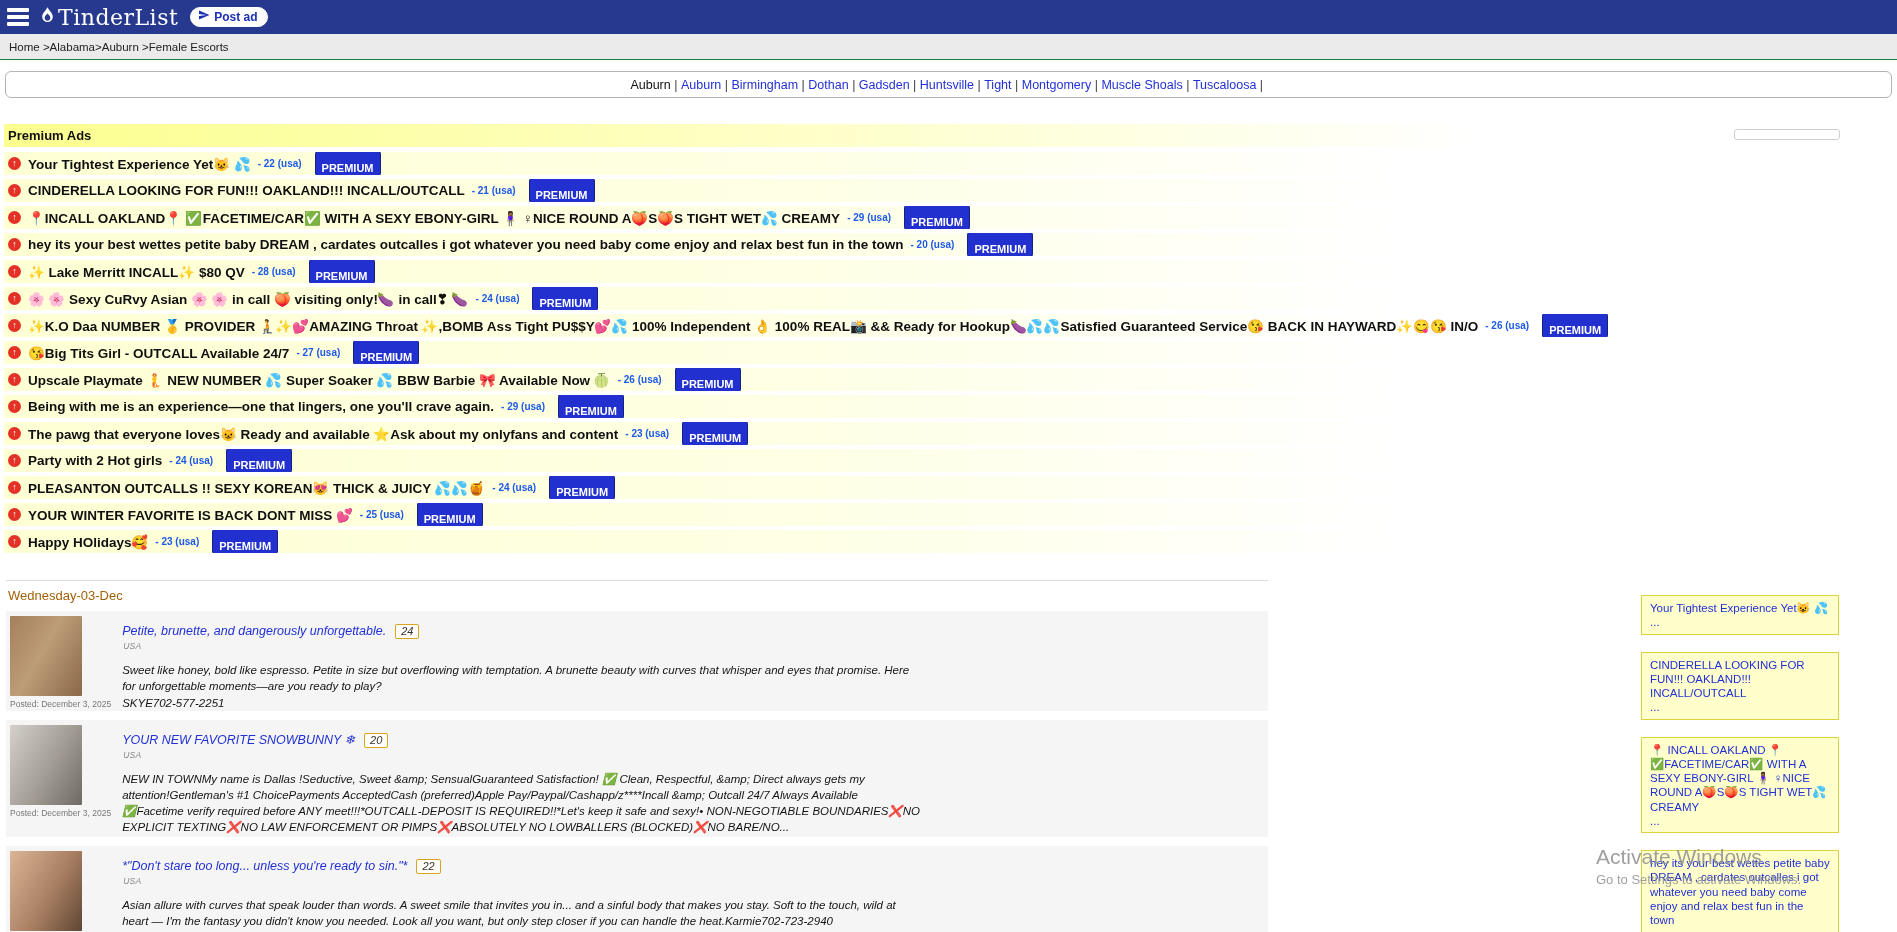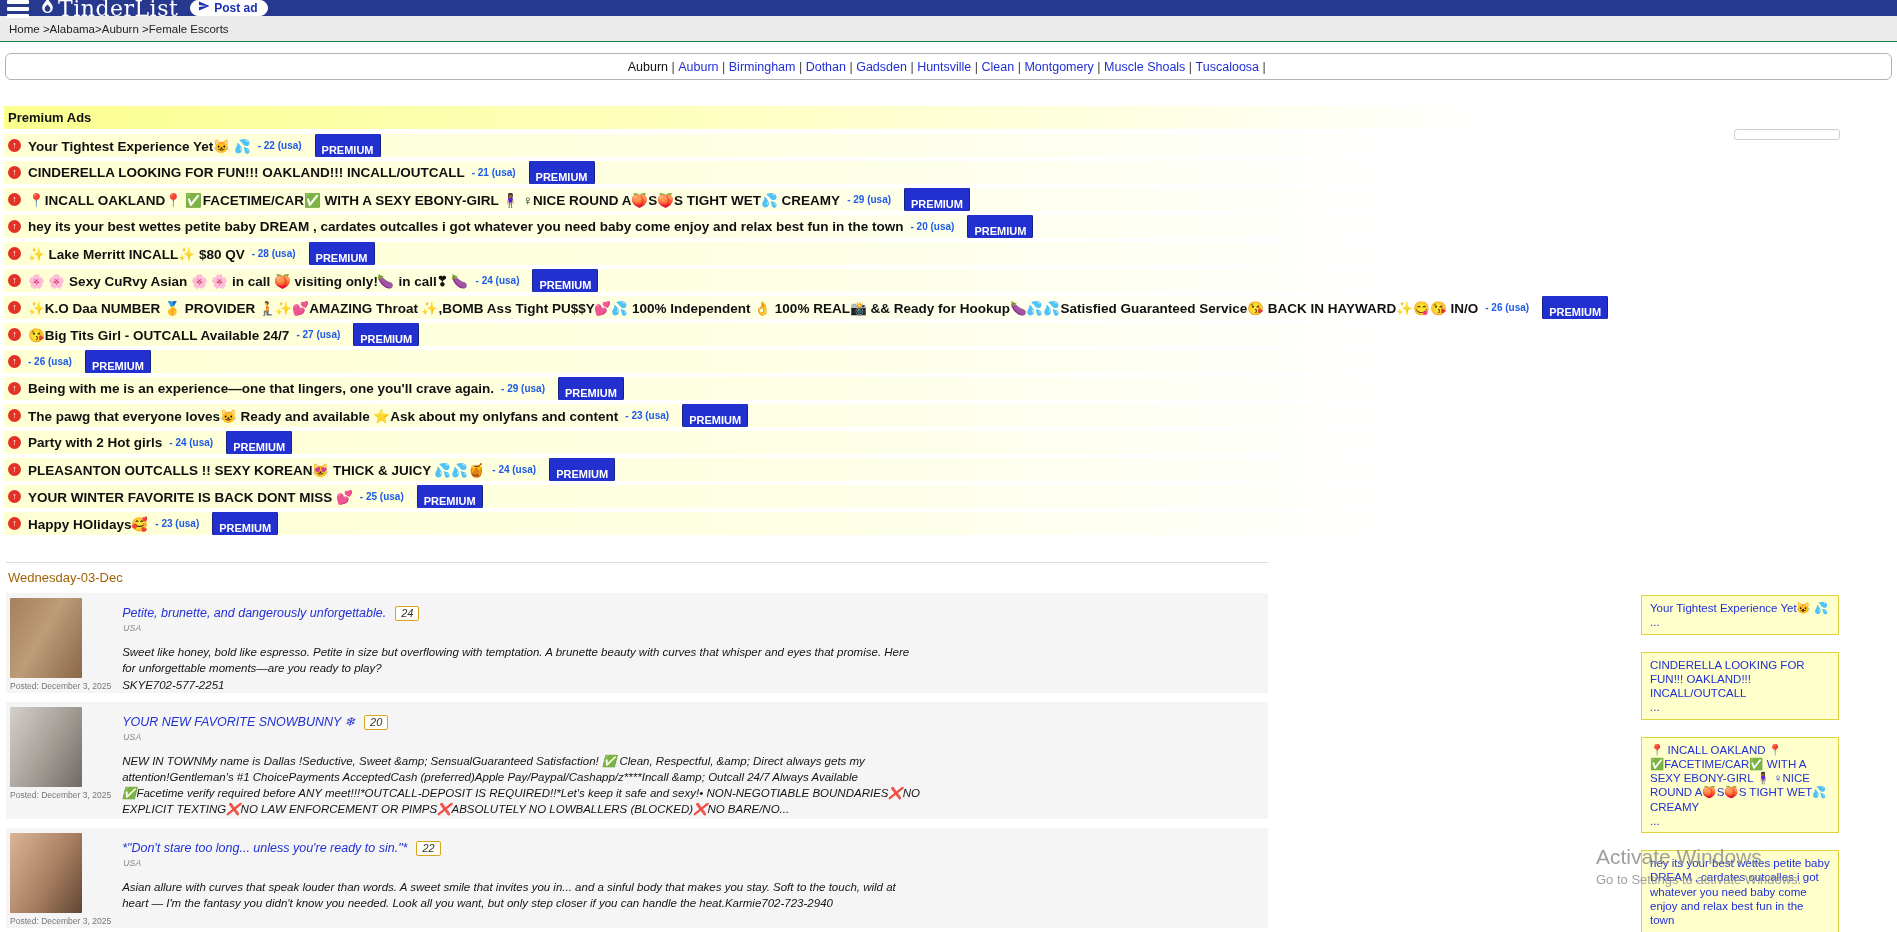--- a/index.html
+++ b/index.html
@@ -1,20 +1,20 @@
 <!DOCTYPE html>
 <html><head>
 <meta charset="utf-8">
 <style>
   * { box-sizing: border-box; margin: 0; padding: 0; }
   html,body { width:1897px; height:932px; overflow:hidden; background:#fff;
     font-family:"Liberation Sans", sans-serif; position:relative; }
 
   
-  .navbar { height:16px; background:#27398e; display:flex; padding:0 7px; }
+  .navbar { height:34px; background:#27398e; display:flex; align-items:center; padding:0 7px; }
   .hamburger { width:22px; height:18px; display:flex; flex-direction:column; justify-content:space-between; cursor:pointer; margin-right:10px; }
   .hamburger div { height:4px; background:#fff; border-radius:1px; }
   .brand { display:flex; align-items:center; color:#fff; font-family:"DejaVu Serif", serif; font-size:22px; letter-spacing:.5px; }
   .brand svg { margin-right:2px; }
   .postad { margin-left:12px; background:#fff; border:1px solid #fff; border-radius:10px; padding:1px 9px 2px 7px;
     color:#1b2fb3; font-weight:bold; font-size:12px; display:flex; align-items:center; gap:4px; cursor:pointer; }
 
   
   .breadcrumb { height:26px; background:#ebebeb; display:flex; align-items:center; padding-left:9px;
     font-size:11.5px; color:#222; border-bottom:1px solid #15803d; }
@@ -115,21 +115,21 @@
   <a>Auburn</a>
     <span class="sep"> | </span>
   <a>Birmingham</a>
     <span class="sep"> | </span>
   <a>Dothan</a>
     <span class="sep"> | </span>
   <a>Gadsden</a>
     <span class="sep"> | </span>
   <a>Huntsville</a>
     <span class="sep"> | </span>
-  <a>Clean</a>
+  <a>Tight</a>
     <span class="sep"> | </span>
   <a>Montgomery</a>
     <span class="sep"> | </span>
   <a>Muscle Shoals</a>
     <span class="sep"> | </span>
   <a>Tuscaloosa</a>
     <span class="sep"> | </span>
 </div>
 
 <div class="premium">
@@ -178,20 +178,21 @@
       <span class="pbadge">PREMIUM</span>
     </div>
   <div class="prow">
       <span class="up-icon">↑</span>
       <a class="ptitle">😘Big Tits Girl - OUTCALL Available 24/7</a>
       <span class="page">- 27 (usa)</span>
       <span class="pbadge">PREMIUM</span>
     </div>
   <div class="prow">
       <span class="up-icon">↑</span>
+      <a class="ptitle">Upscale Playmate 🧜 NEW NUMBER 💦 Super Soaker 💦 BBW Barbie 🎀 Available Now 🍈</a>
       <span class="page">- 26 (usa)</span>
       <span class="pbadge">PREMIUM</span>
     </div>
   <div class="prow">
       <span class="up-icon">↑</span>
       <a class="ptitle">Being with me is an experience—one that lingers, one you'll crave again.</a>
       <span class="page">- 29 (usa)</span>
       <span class="pbadge">PREMIUM</span>
     </div>
   <div class="prow">

